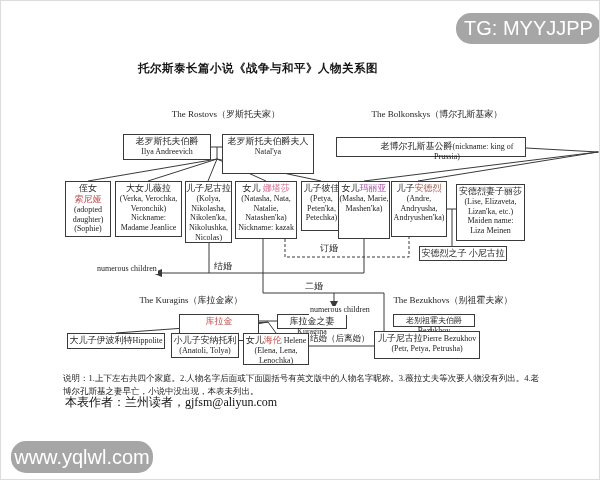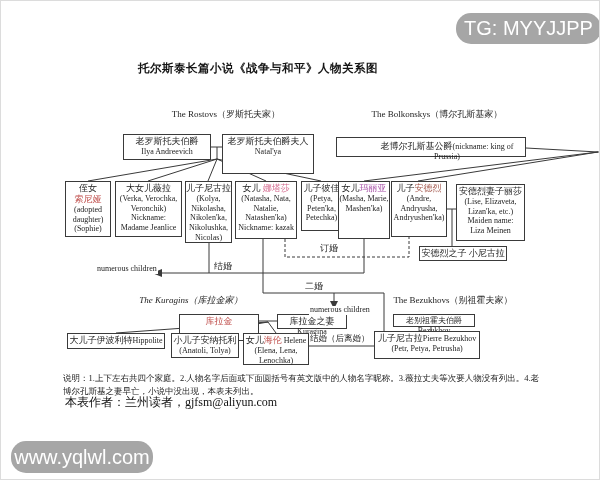--- a/index.html
+++ b/index.html
@@ -68,21 +68,21 @@
       <path d="M267,321 L275,332"></path>
     </g>
     <polygon points="151,272 161,268 161,276" fill="#3a3a3a"></polygon>
     <polygon points="333,308 329,300 337,300" fill="#3a3a3a"></polygon>
   </svg>
 
   <div class="title">托尔斯泰长篇小说《战争与和平》人物关系图</div>
 
   <div class="hdr" style="left:145px;top:107px;width:160px;">The Rostovs（罗斯托夫家）</div>
   <div class="hdr" style="left:356px;top:107px;width:160px;">The Bolkonskys（博尔孔斯基家）</div>
-  <div class="hdr" style="left:120px;top:293px;width:140px;font-style:italic;">The Kuragins（库拉金家）</div>
+  <div class="hdr" style="left:120px;top:293px;width:140px;">The Kuragins（库拉金家）</div>
   <div class="hdr" style="left:392px;top:293px;width:120px;">The Bezukhovs（别祖霍夫家）</div>
 
   <div class="box" style="left:122px;top:133px;width:88px;height:26px;">
     <div class="cn">老罗斯托夫伯爵</div>
     <div>Ilya Andreevich</div>
   </div>
   <div class="box" style="left:221px;top:133px;width:92px;height:40px;">
     <div class="cn">老罗斯托夫伯爵夫人</div>
     <div>Natal'ya</div>
   </div>

